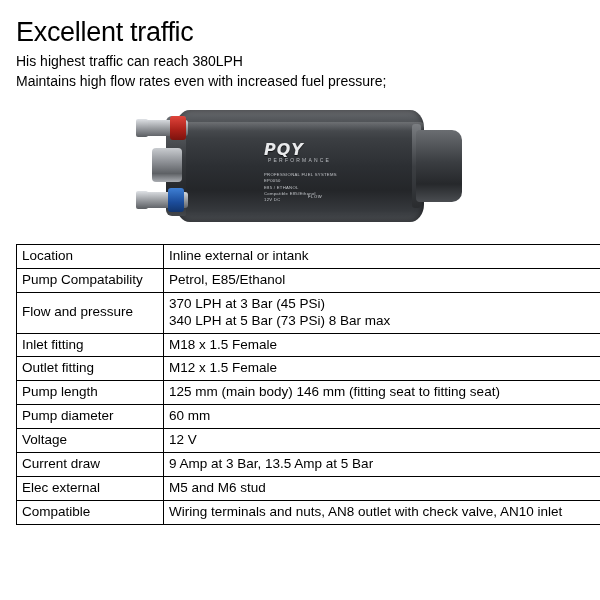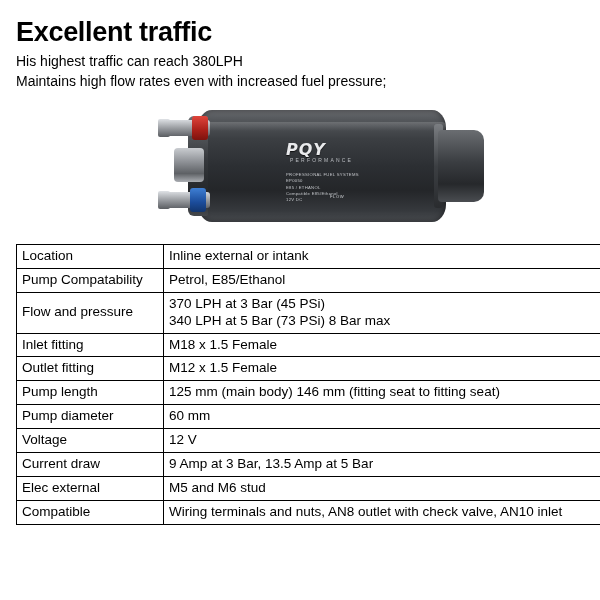--- a/index.html
+++ b/index.html
@@ -16,21 +16,21 @@
   }
   .page {
     position: relative;
     width: 600px;
     height: 600px;
     box-sizing: border-box;
     padding: 18px 16px 0 16px;
   }
   .headline {
     font-size: 27px;
-    font-weight: bold;
+    font-weight: normal;
     letter-spacing: -0.3px;
     line-height: 1.05;
     margin: 0 0 6px 0;
   }
   .subcopy {
     font-size: 14px;
     line-height: 1.42;
     margin: 0;
   }
   .subcopy div {
@@ -39,21 +39,21 @@
 
   
   .product-area {
     position: relative;
     height: 148px;
     margin-top: 4px;
   }
 
   .pump {
     position: absolute;
-    left: 142px;
+    left: 120px;
     top: 14px;
     width: 330px;
     height: 112px;
   }
   
   .pump-body {
     position: absolute;
     left: 40px;
     top: 0px;
     width: 248px;

